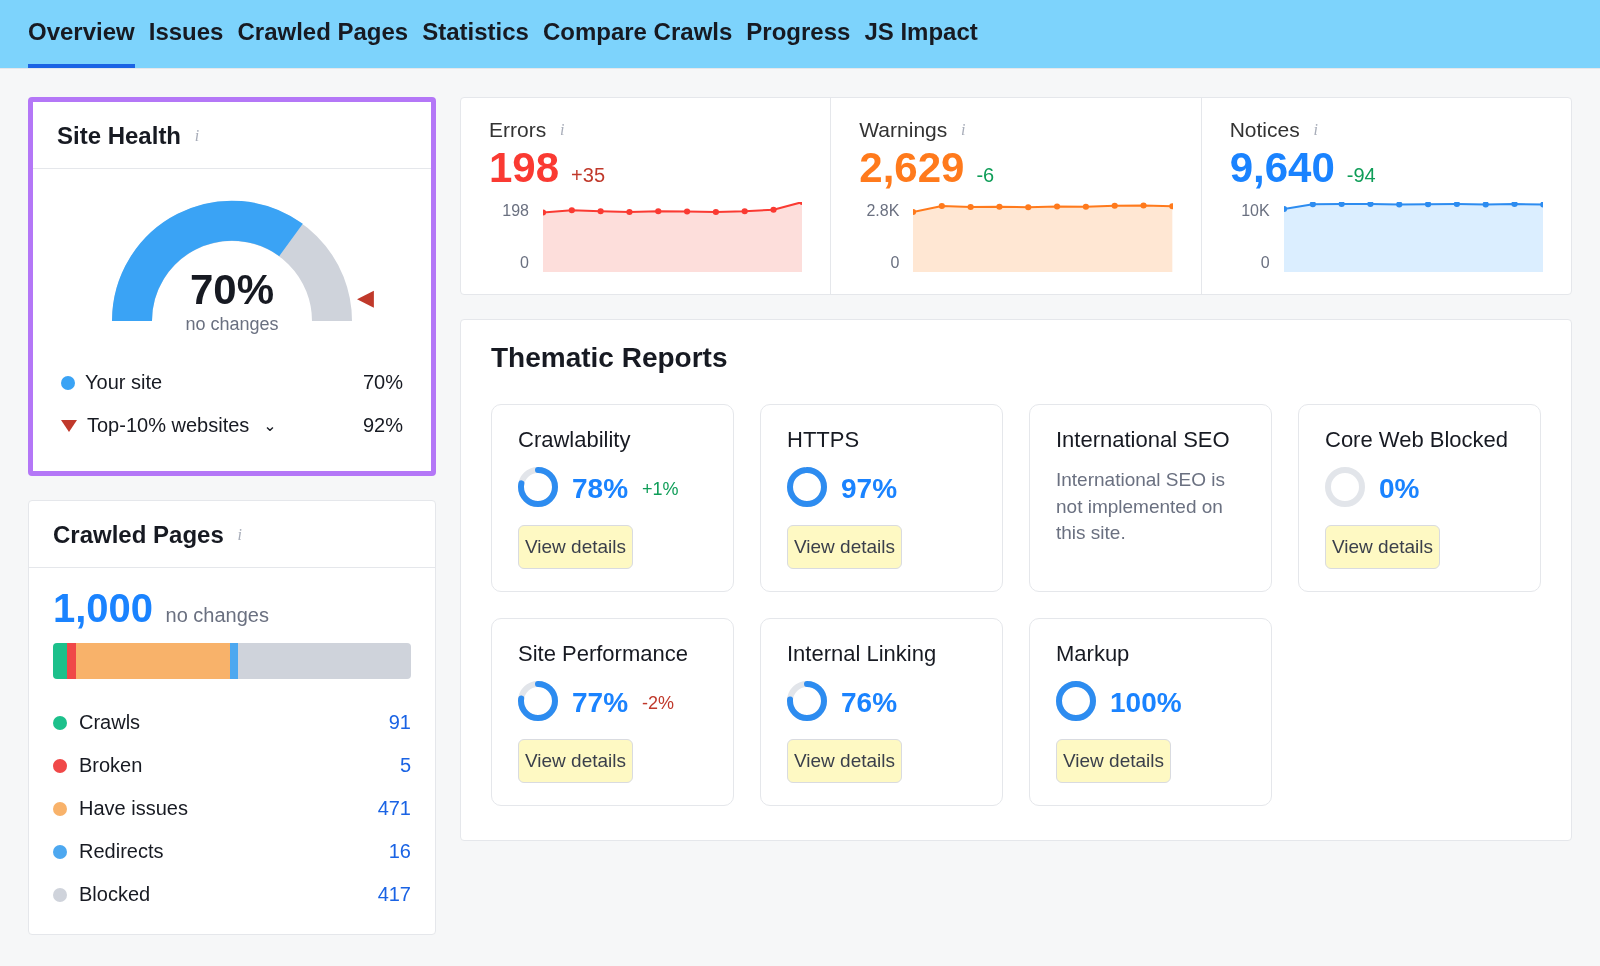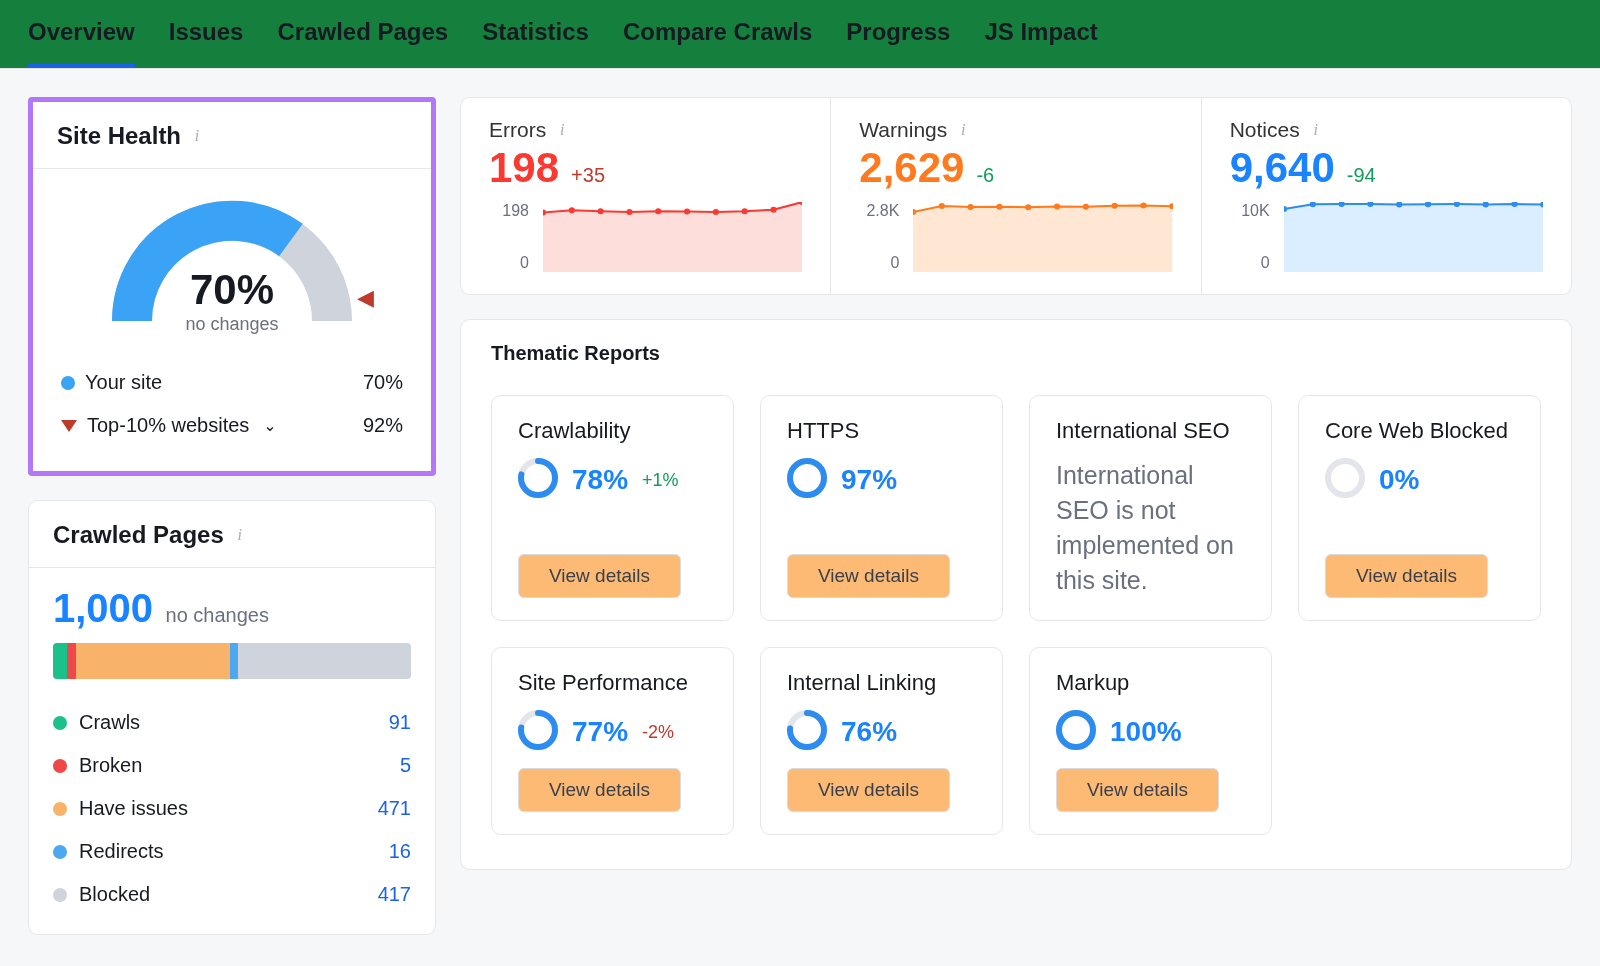--- a/index.html
+++ b/index.html
@@ -9,29 +9,29 @@
   --muted: #6a7080;
   --blue: #2d8cf0;
   --blue-strong: #1a83ff;
   --red: #fa3a32;
   --orange: #ff7a1c;
   --green: #0f9d58;
   --purple: #a855f7;
 }
 
 
-.tabbar { display: flex; gap: 34px; padding: 18px 28px 0; border-bottom: 1px solid var(--border); background: #15803d; }
+.tabbar { display: flex; gap: 14px; padding: 18px 28px 0; border-bottom: 1px solid var(--border); background: #7dd3fc; }
 .tab { font-size: 24px; font-weight: 600; color: #171a22; padding-bottom: 18px; cursor: pointer; border-bottom: 4px solid transparent; }
 .tab.active { border-bottom-color: #1a63e4; }
 
 .layout { display: flex; gap: 24px; padding: 28px; align-items: flex-start; }
 .col-left { width: 408px; display: flex; flex-direction: column; gap: 24px; }
 .col-right { flex: 1; display: flex; flex-direction: column; gap: 24px; }
 
-.card { background: #fff; border: 1px solid var(--border); border-radius: 10px; }
+.card { background: #fff; border: 1px solid var(--border); border-radius: 4px; }
 .card-h { padding: 20px 24px 18px; border-bottom: 1px solid var(--border); display: flex; align-items: center; gap: 8px; }
 .card-h h2 { font-size: 24px; font-weight: 700; }
 .card-b { padding: 18px 24px 18px; }
 
 
 .highlight { border: 5px solid #b477f7; border-radius: 4px; }
 
 
 .gauge-wrap { display: flex; flex-direction: column; align-items: center; padding: 22px 0 20px; }
 .gauge { position: relative; width: 260px; height: 140px; }
@@ -67,30 +67,30 @@
 .summary .title { font-size: 21px; color: #333; display: flex; align-items: center; gap: 8px; }
 .summary .bigval { font-size: 42px; font-weight: 700; margin-top: 2px; display: flex; align-items: baseline; gap: 12px; }
 .summary .delta { font-size: 20px; font-weight: 500; }
 .delta.pos { color: #0f9d58; }
 .delta.neg { color: #c0392b; }
 .mini { display: flex; align-items: stretch; gap: 14px; margin-top: 10px; }
 .mini .yax { display: flex; flex-direction: column; justify-content: space-between; font-size: 16px; color: var(--muted); text-align: right; width: 40px; }
 .mini svg { flex: 1; height: 70px; }
 
 
-.thematic-h { padding: 22px 30px 10px; font-size: 20px; font-weight: 700; }
+.thematic-h { padding: 22px 30px 10px; font-size: 28px; font-weight: 700; }
 .reports { display: grid; grid-template-columns: repeat(4, 1fr); gap: 26px; padding: 20px 30px 34px; }
 .rcard { border: 1px solid var(--border); border-radius: 10px; padding: 22px 26px; display: flex; flex-direction: column; gap: 14px; min-height: 182px; }
 .rcard .rt { font-size: 22px; font-weight: 400; }
 .rcard .rv { display: flex; align-items: center; gap: 14px; }
 .rcard .rv .pct { font-size: 28px; font-weight: 700; color: #1a83ff; }
 .rcard .rv .delta { font-size: 18px; }
-.rcard .msg { font-size: 25px; color: var(--muted); line-height: 1.4; }
+.rcard .msg { font-size: 19px; color: var(--muted); line-height: 1.4; }
 .donut { width: 40px; height: 40px; }
-.btn { align-self: flex-start; background: #fdba74; border: 1px solid #d9dbe0; border-radius: 6px; padding: 10px 30px; font-size: 19px; color: #3a3f4b; cursor: pointer; margin-top: auto; }
+.btn { align-self: flex-start; background: #fef9c3; border: 1px solid #d9dbe0; border-radius: 6px; padding: 10px 6px; font-size: 19px; color: #3a3f4b; cursor: pointer; margin-top: auto; }
 
 </style>
 </head>
 <body>
 
 <div class="tabbar">
   <div class="tab active">Overview</div>
   <div class="tab">Issues</div>
   <div class="tab">Crawled Pages</div>
   <div class="tab">Statistics</div>

